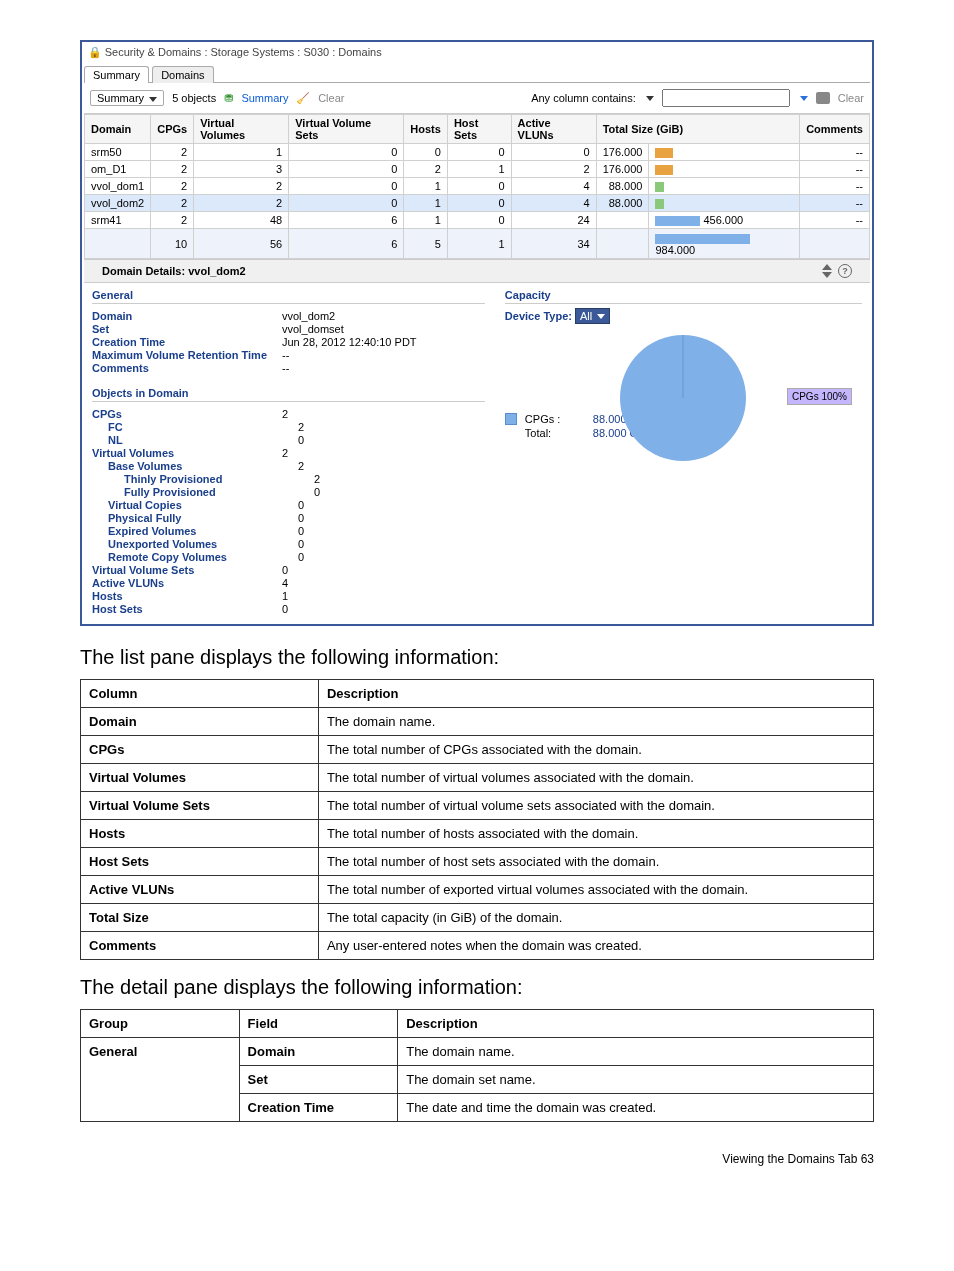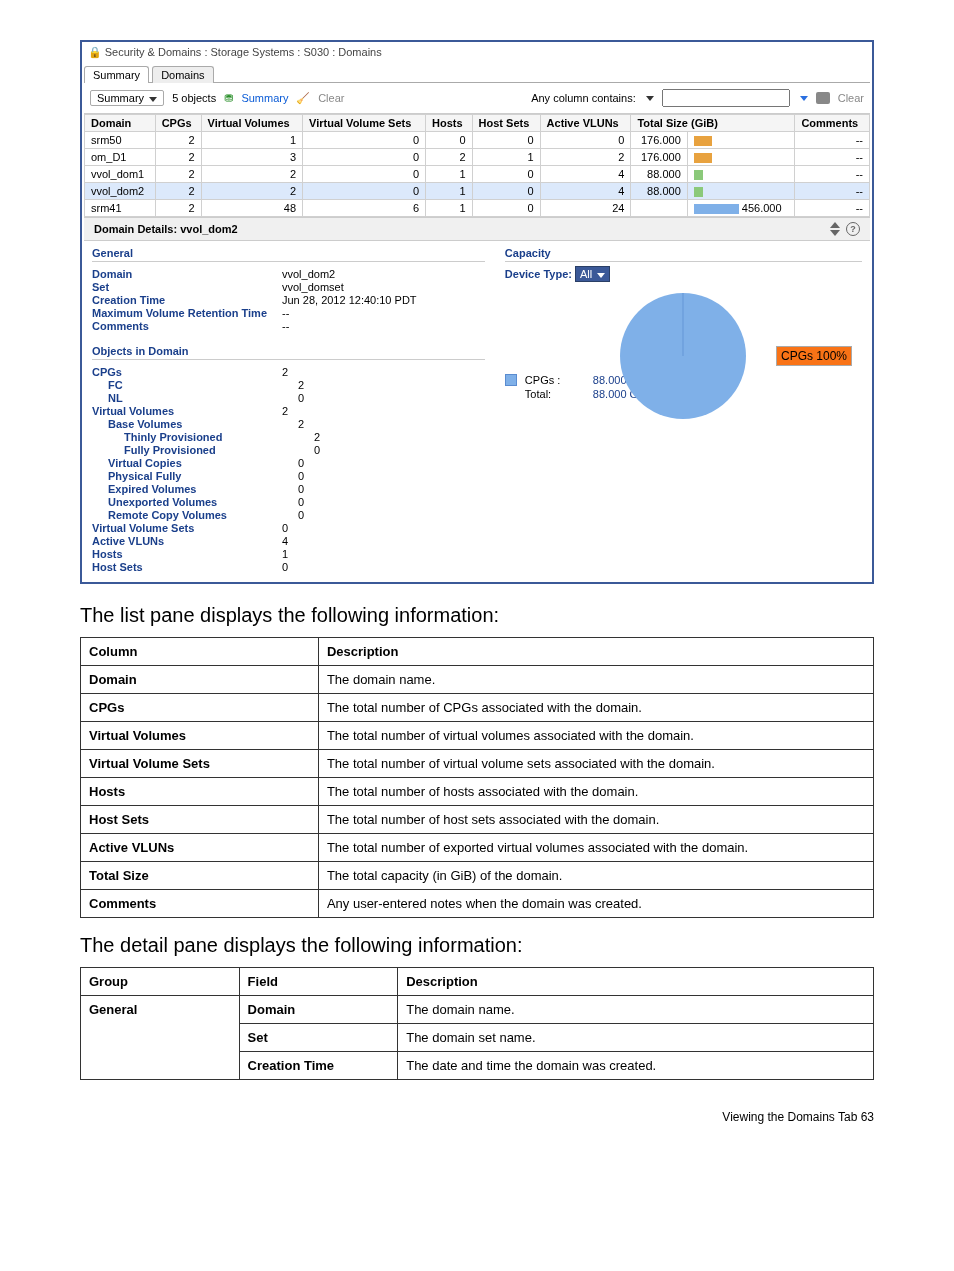--- a/index.html
+++ b/index.html
@@ -82,21 +82,21 @@
     height: 10px;
     background: #7fb0e8;
     vertical-align: middle;
   }
   .bar.orange { background: #e8a23f; }
   .bar.green  { background: #8bc97a; }
   .details-header {
     background: #f0f0f0;
     font-size: 11px;
     font-weight: bold;
-    padding: 4px 10px;
+    padding: 4px 18px;
     border-top: 1px solid #ccc;
     border-bottom: 1px solid #ccc;
     display: flex;
     align-items: center;
     gap: 6px;
   }
   .details-header .spacer { flex: 1; }
   .details-body {
     display: flex;
     gap: 20px;
@@ -132,26 +132,26 @@
     flex-direction: column;
     align-items: center;
     margin-top: 6px;
   }
   .pie {
     width: 140px;
     height: 140px;
   }
   .legend-box {
     border: 1px solid #aaa;
-    font-size: 12px;
+    font-size: 10px;
     padding: 2px 4px;
     align-self: flex-end;
     margin-top: -80px;
     margin-right: 10px;
-    background: #f97316;
+    background: #c4b5fd;
   }
   .cap-rows { margin-top: 8px; font-size: 11px; }
   .cap-rows .row { display: flex; gap: 8px; align-items: center; margin-bottom: 2px;}
   .swatch {
     display: inline-block;
     width: 10px; height: 10px;
     background: #7fb0e8;
     border: 1px solid #5a8cd0;
   }
   .dev-select {
@@ -326,20 +326,32 @@
           <td>srm41</td>
           <td>2</td>
           <td>48</td>
           <td>6</td>
           <td>1</td>
           <td>0</td>
           <td>24</td>
           <td></td>
           <td style="text-align: left;"><span class="bar " style="width:45px"></span> 456.000</td>
           <td>--</td>
+        </tr>
+        <tr class="total">
+          <td></td>
+          <td>10</td>
+          <td>56</td>
+          <td>6</td>
+          <td>5</td>
+          <td>1</td>
+          <td>34</td>
+          <td></td>
+          <td style="text-align: left;"><span class="bar" style="width:95px"></span> 984.000</td>
+          <td></td>
         </tr>
       </tbody>
   </table>
 
   <div class="details-header">
     <span>Domain Details: vvol_dom2</span>
     <span class="spacer"></span>
     <span class="updown-icon"></span>
     <span class="circle-icon">?</span>
   </div>

